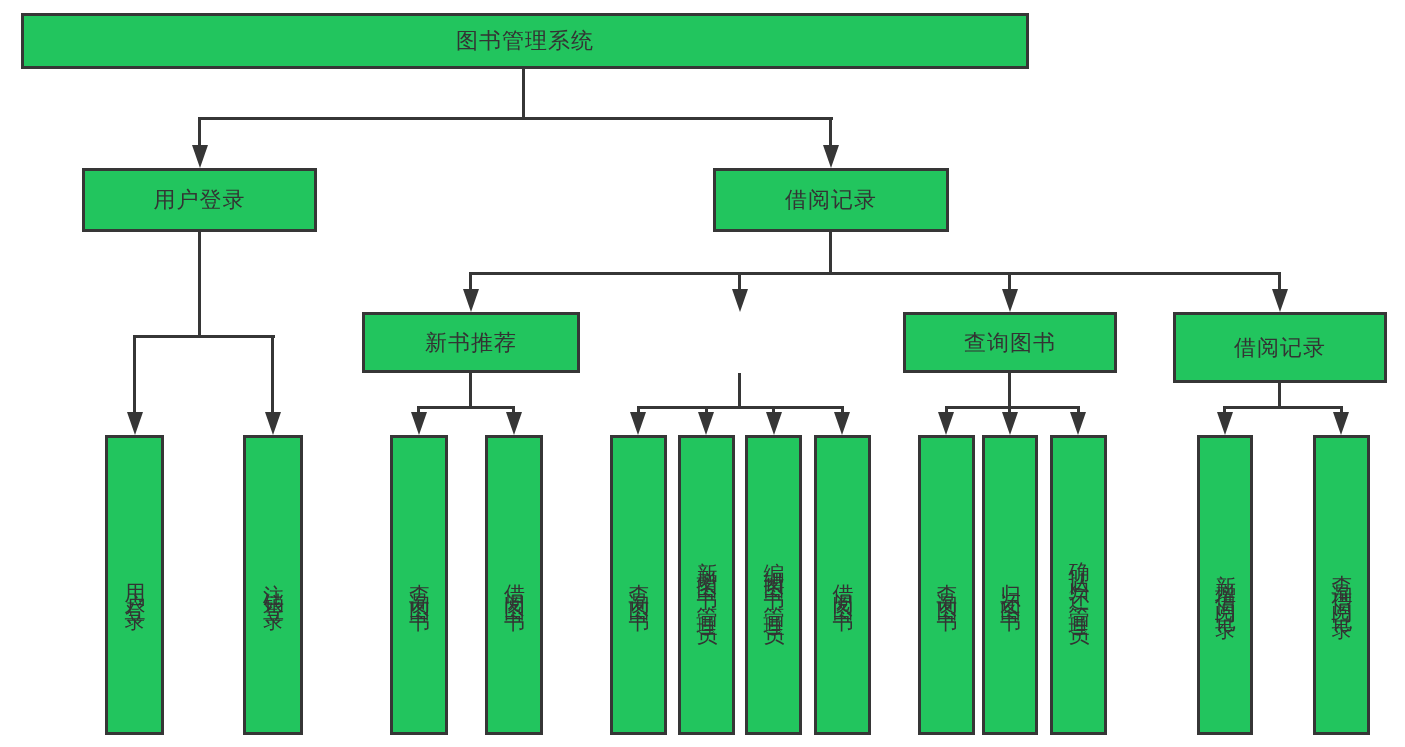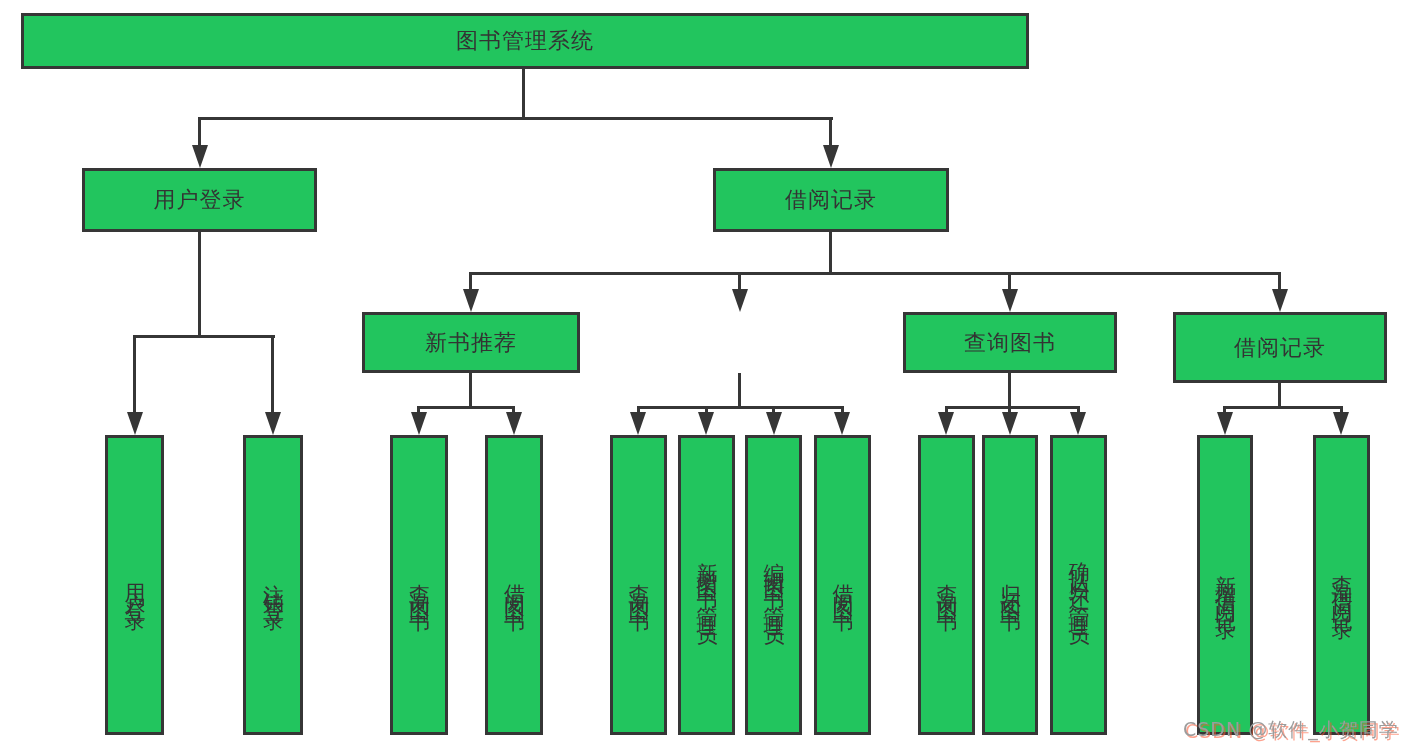--- a/index.html
+++ b/index.html
@@ -139,15 +139,14 @@
   <div class="v" style="left:1077px;top:406px;height:10px;"></div>
   <div class="ah" style="left:1070px;top:412px;"></div>
 
   <div class="v" style="left:1278px;top:373px;height:36px;"></div>
   <div class="h" style="left:1223px;top:406px;width:120px;"></div>
   <div class="v" style="left:1223px;top:406px;height:10px;"></div>
   <div class="ah" style="left:1217px;top:412px;"></div>
   <div class="v" style="left:1340px;top:406px;height:10px;"></div>
   <div class="ah" style="left:1333px;top:412px;"></div>
 
-  <div class="watermark">CSDN @软件_小贺同学</div>
 
 </div>
 
 </body></html>

